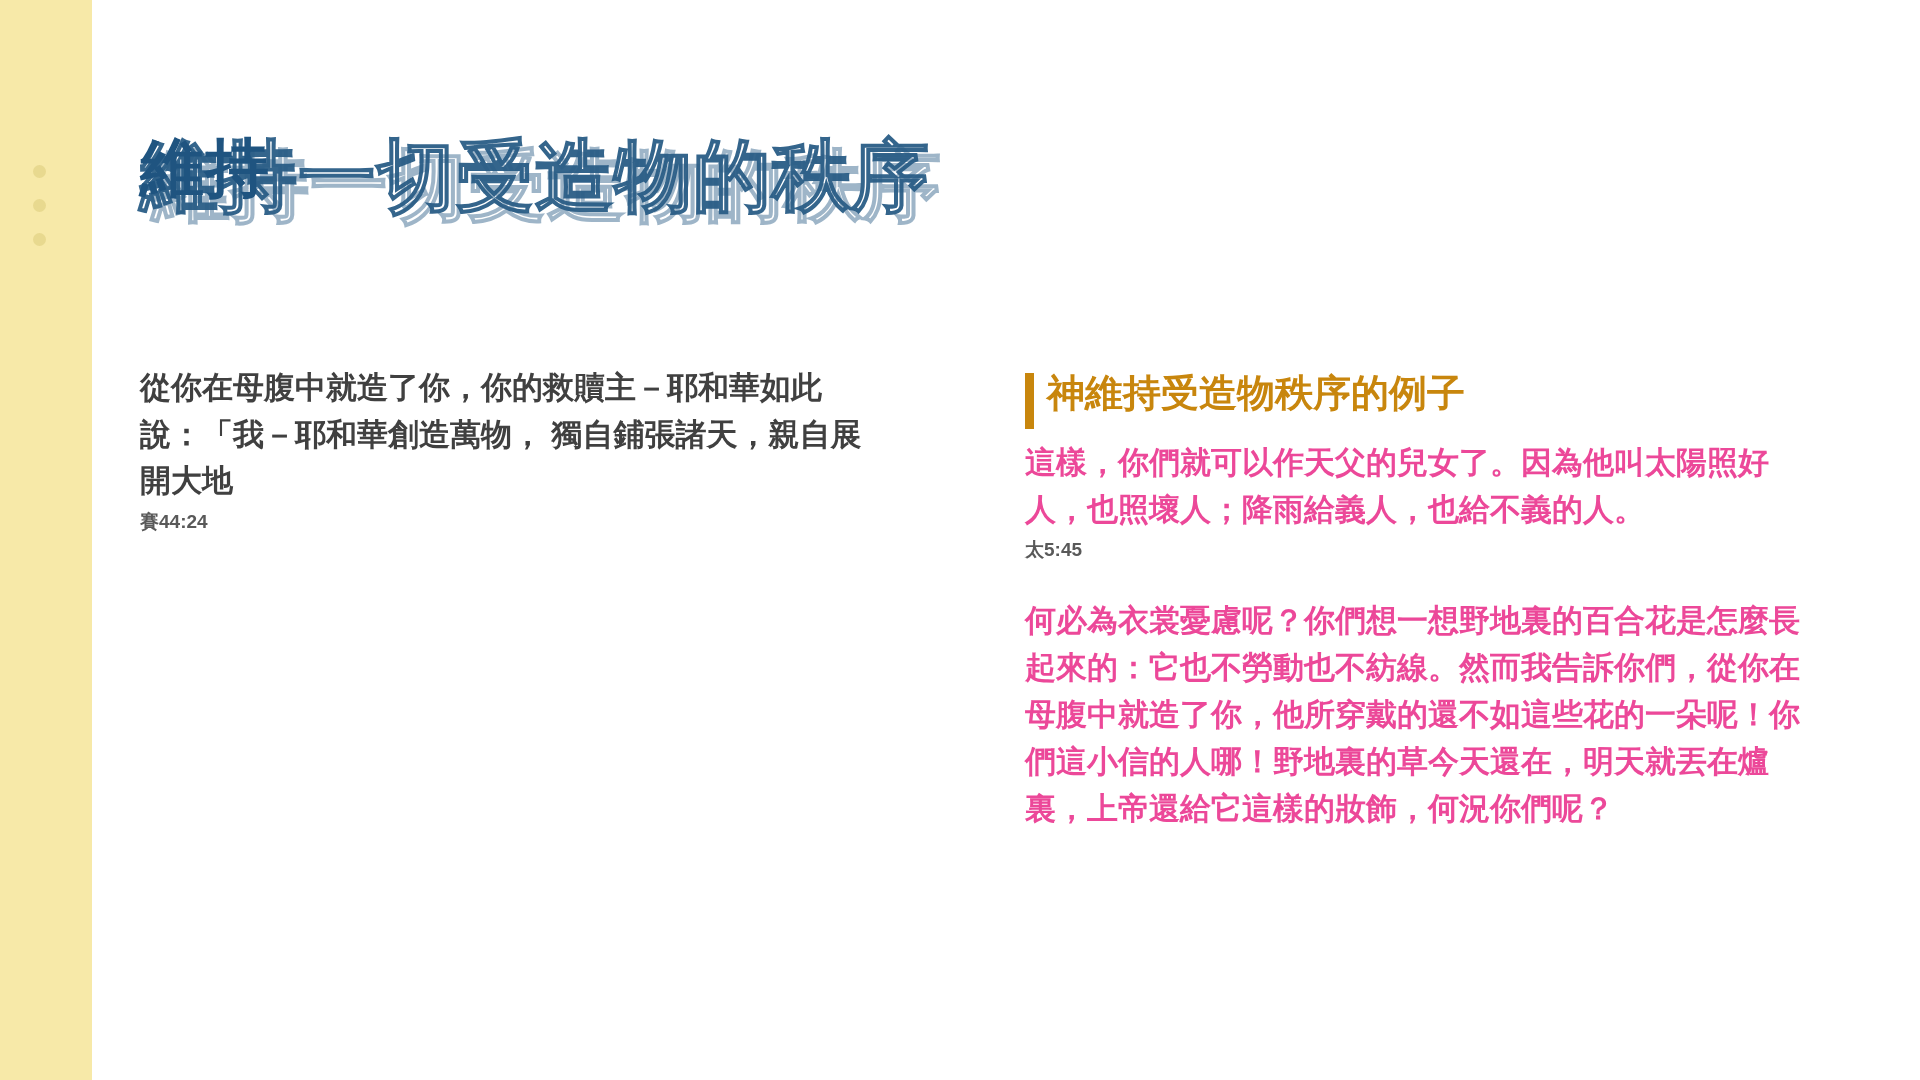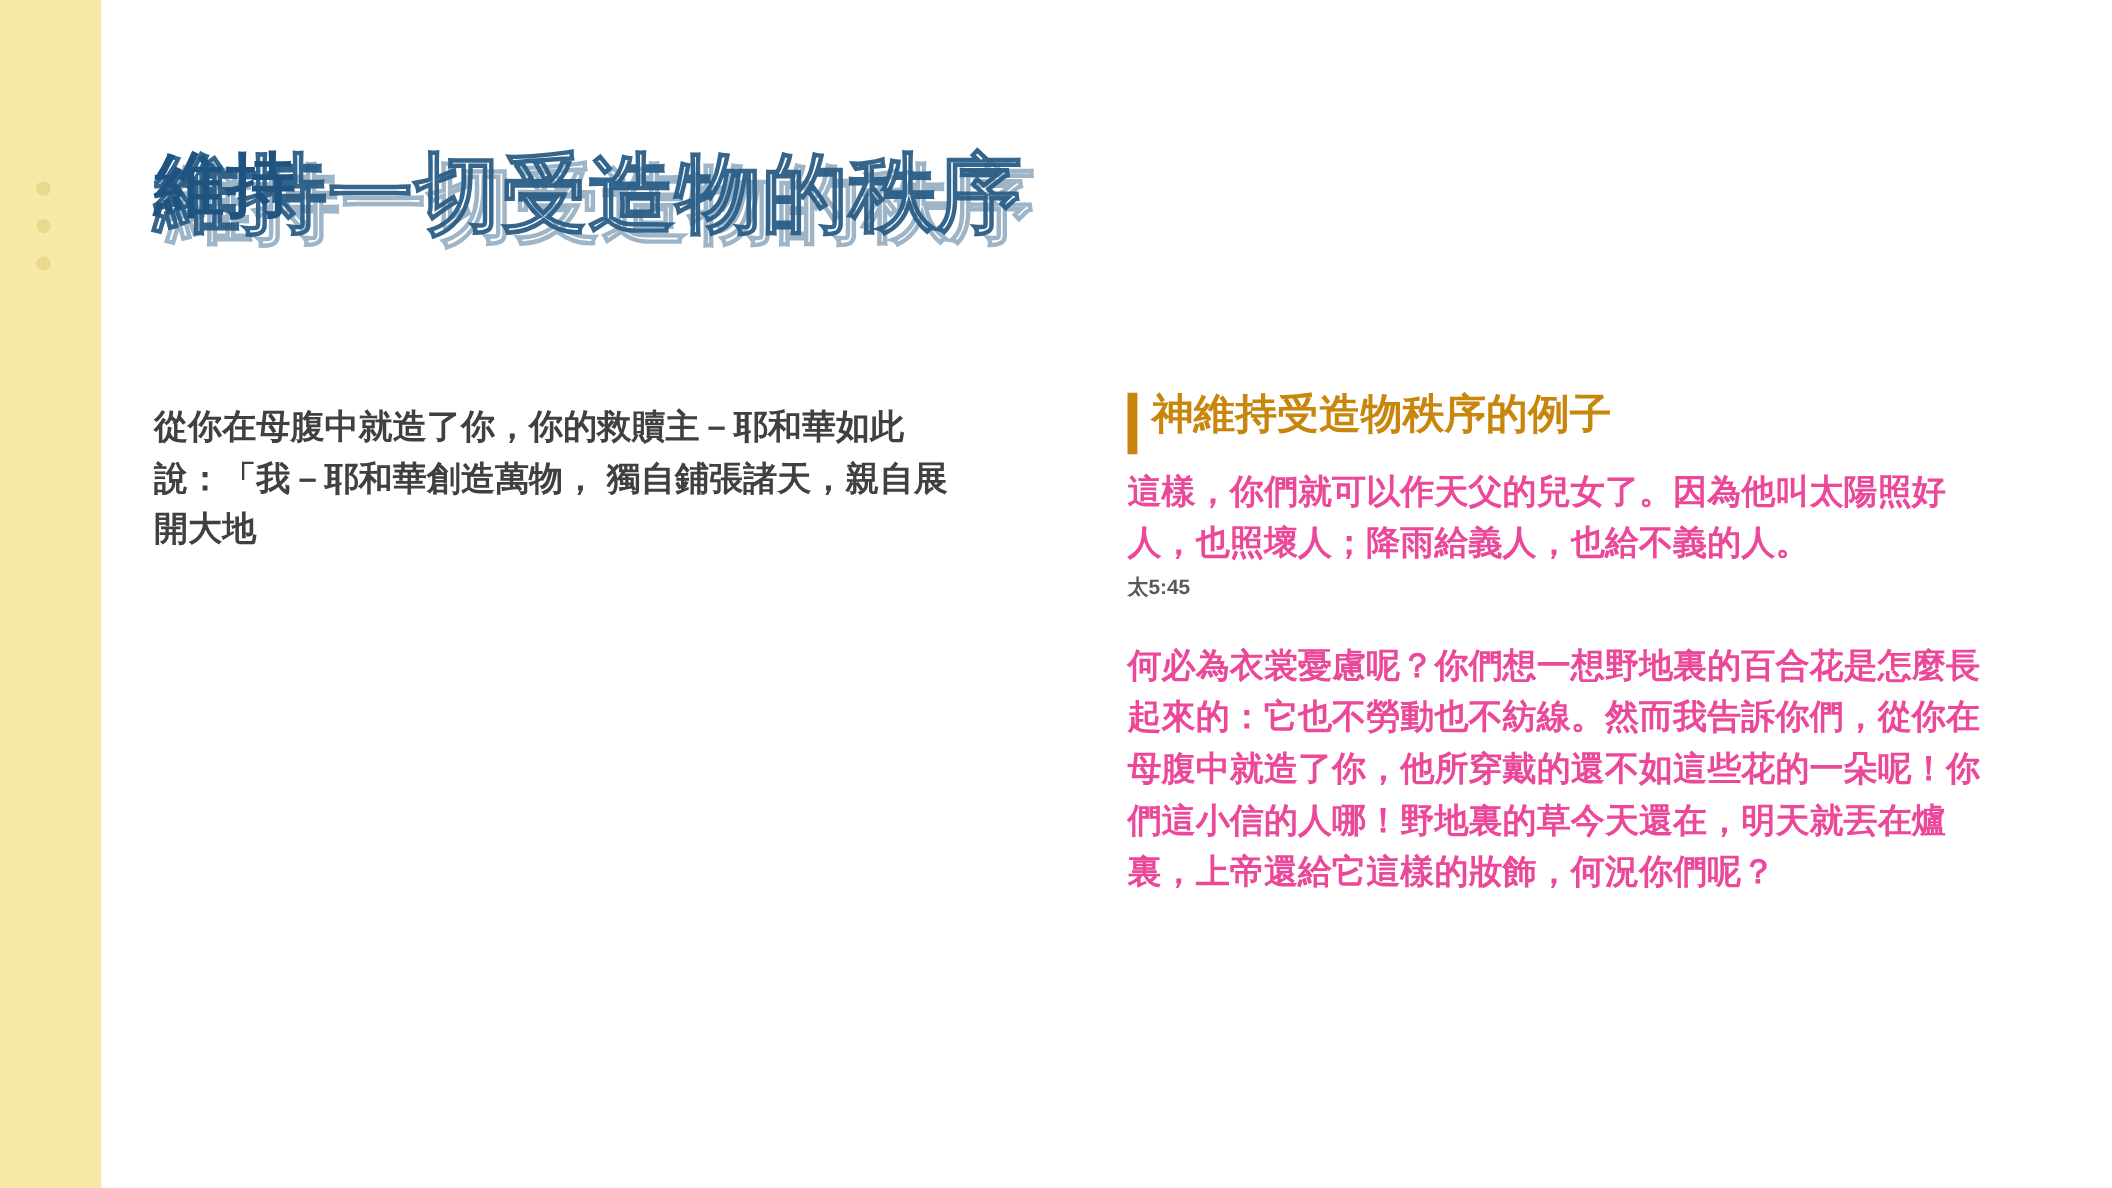--- a/index.html
+++ b/index.html
@@ -101,20 +101,21 @@
   .verse-ref {
     font-size: 19px;
     color: #595959;
     font-weight: bold;
     margin: 0 0 34px 0;
   }
   .section-head {
     position: relative;
     padding-left: 22px;
     margin-bottom: 22px;
+    margin-top: 16px;
   }
   .section-bar {
     position: absolute;
     left: 0;
     top: 2px;
     width: 9px;
     height: 56px;
     background: #c8860d;
   }
   .section-title {
@@ -145,20 +146,21 @@
   <div class="title-wrap">
     <div class="title-ghost g2">維持一切受造物的秩序</div>
     <div class="title-ghost g1">維持一切受造物的秩序</div>
     <div class="title-main">
       <span class="solid-part">維持</span>
     </div>
   </div>
 
   <div class="col-left">
     <p class="verse-body">從你在母腹中就造了你，你的救贖主－耶和華如此說：「我－耶和華創造萬物， 獨自鋪張諸天，親自展開大地</p>
+    <p class="verse-ref">賽44:24</p>
   </div>
 
   <div class="col-right">
     <div class="section-head">
       <div class="section-bar"></div>
       <div class="section-title">神維持受造物秩序的例子</div>
     </div>
 
     <p class="verse-body">這樣，你們就可以作天父的兒女了。因為他叫太陽照好人，也照壞人；降雨給義人，也給不義的人。</p>
     <p class="verse-ref">太5:45</p>

